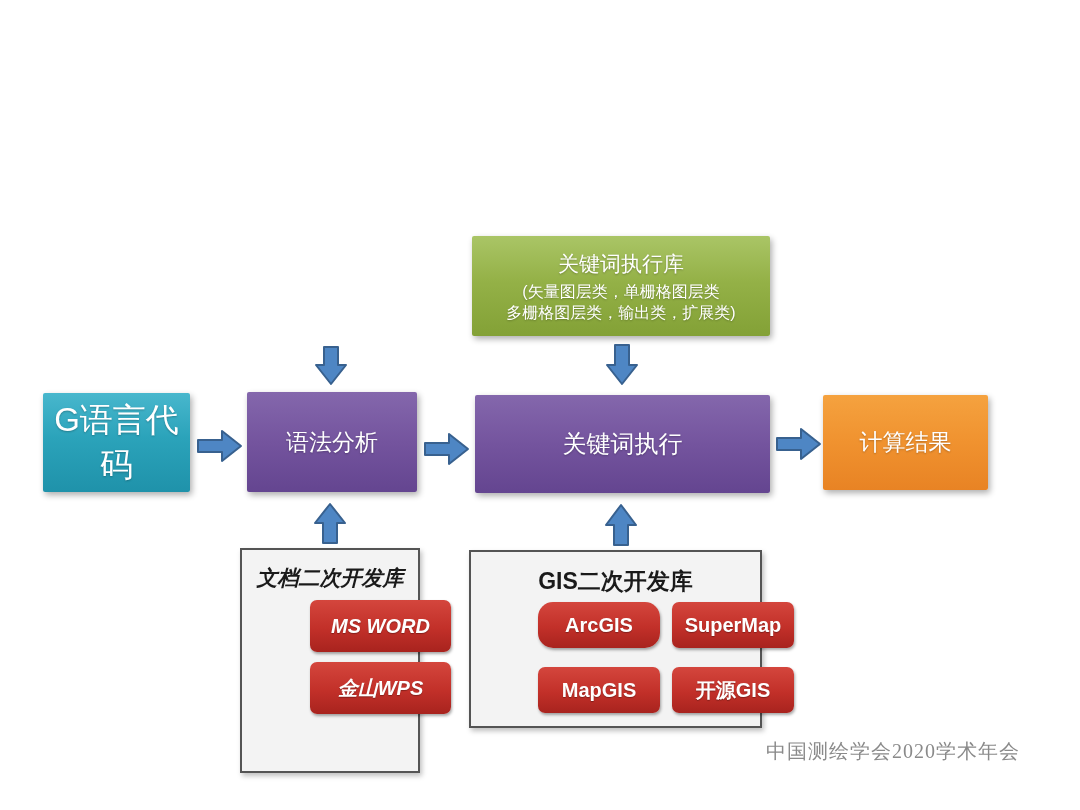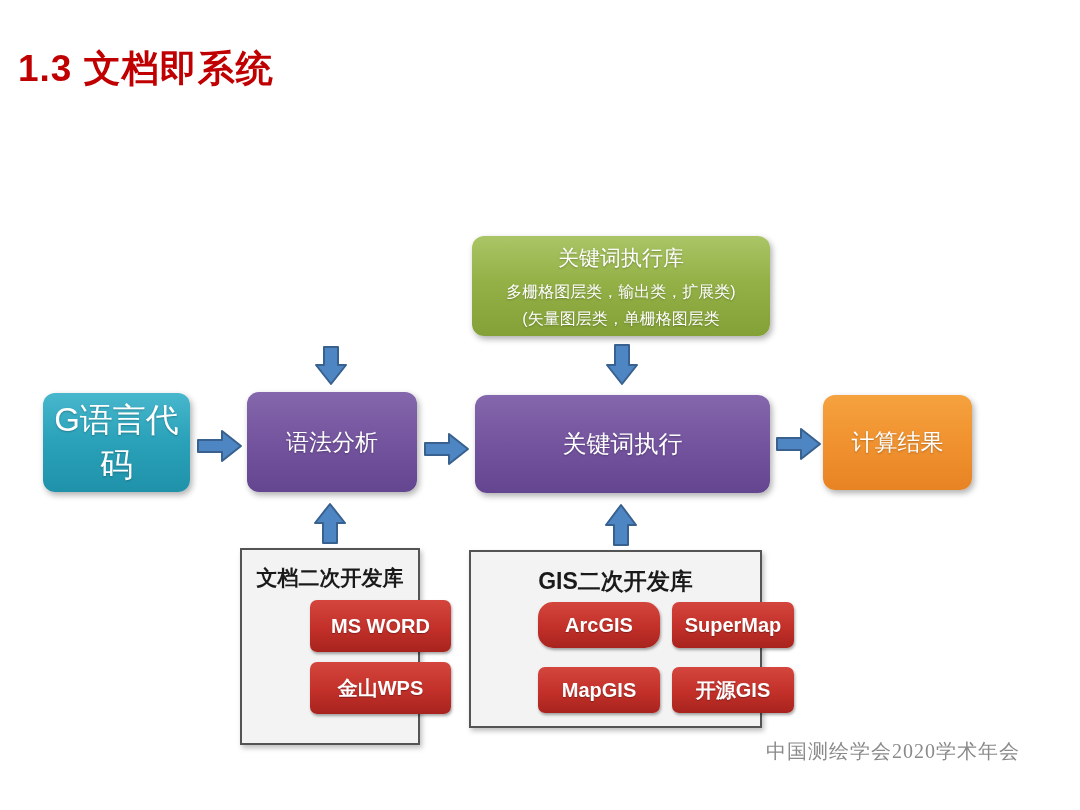--- a/index.html
+++ b/index.html
@@ -22,47 +22,46 @@
     letter-spacing: 1px;
     white-space: pre;
   }
   .box {
     position: absolute;
     display: flex;
     flex-direction: column;
     align-items: center;
     justify-content: center;
     color: #ffffff;
-    border-radius: 12px;
+    border-radius: 2px;
     box-shadow: 2px 3px 6px rgba(0,0,0,0.32);
     text-align: center;
     text-shadow: 0 1px 2px rgba(0,0,0,0.25);
-    gap: 6px;
   }
   .green  { background: linear-gradient(180deg, #aac566 0%, #94b147 45%, #83a136 100%); }
   .teal   { background: linear-gradient(180deg, #48b7cd 0%, #2ba3ba 45%, #1f92aa 100%); }
   .purple { background: linear-gradient(180deg, #8467ac 0%, #74549e 50%, #644590 100%); }
   .orange { background: linear-gradient(180deg, #f5a23f 0%, #f0922f 50%, #e88324 100%); }
 
   .box-grammar    { left: 243px; top: 238px; width: 174px; height: 101px; font-size: 23px; }
   .box-keyword    { left: 472px; top: 236px; width: 298px; height: 100px; }
   .kw-title       { font-size: 21px; margin-bottom: 3px; }
   .kw-sub         { font-size: 16px; line-height: 21px; }
   .box-code       { left: 43px;  top: 393px; width: 147px; height: 99px;  font-size: 33px; }
   .box-syntax     { left: 247px; top: 392px; width: 170px; height: 100px; font-size: 23px; }
   .box-exec       { left: 475px; top: 395px; width: 295px; height: 98px;  font-size: 24px; }
-  .box-result     { left: 823px; top: 395px; width: 149px; height: 95px;  font-size: 23px; text-align: right; }
+  .box-result     { left: 823px; top: 395px; width: 165px; height: 95px;  font-size: 23px; text-align: right; }
 
   .panel {
     position: absolute;
     background: #f3f3f3;
     border: 2px solid #545454;
     box-shadow: 2px 3px 5px rgba(0,0,0,0.25);
   }
-  .panel-doc { left: 240px; top: 548px; width: 180px; height: 197px; }
+  .panel-doc { left: 240px; top: 548px; width: 180px; height: 225px; font-style: italic; }
   .panel-gis { left: 469px; top: 550px; width: 293px; height: 178px; }
   .panel-title {
     position: absolute;
     left: 0; right: 0;
     text-align: center;
     color: #1a1a1a;
     font-weight: 600;
   }
   .panel-doc .panel-title { top: 14px; font-size: 21px; }
   .panel-gis .panel-title { top: 14px; font-size: 23px; }
@@ -105,27 +104,26 @@
     font-size: 20px;
     color: #8a8a8a;
     letter-spacing: 1px;
   }
 </style>
 </head>
 <body>
 
 <div class="slide">
 
-  <div class="title">1.3 文档即系统</div>
 
 
   <div class="box green box-keyword">
     <div class="kw-title">关键词执行库</div>
+    <div class="kw-sub">(矢量图层类，单栅格图层类</div>
     <div class="kw-sub">多栅格图层类，输出类，扩展类)</div>
-    <div class="kw-sub">(矢量图层类，单栅格图层类</div>
   </div>
 
   <div class="box teal box-code">
     <span>G语言代码</span>
   </div>
 
   <div class="box purple box-syntax">
     <span>语法分析</span>
   </div>
 

